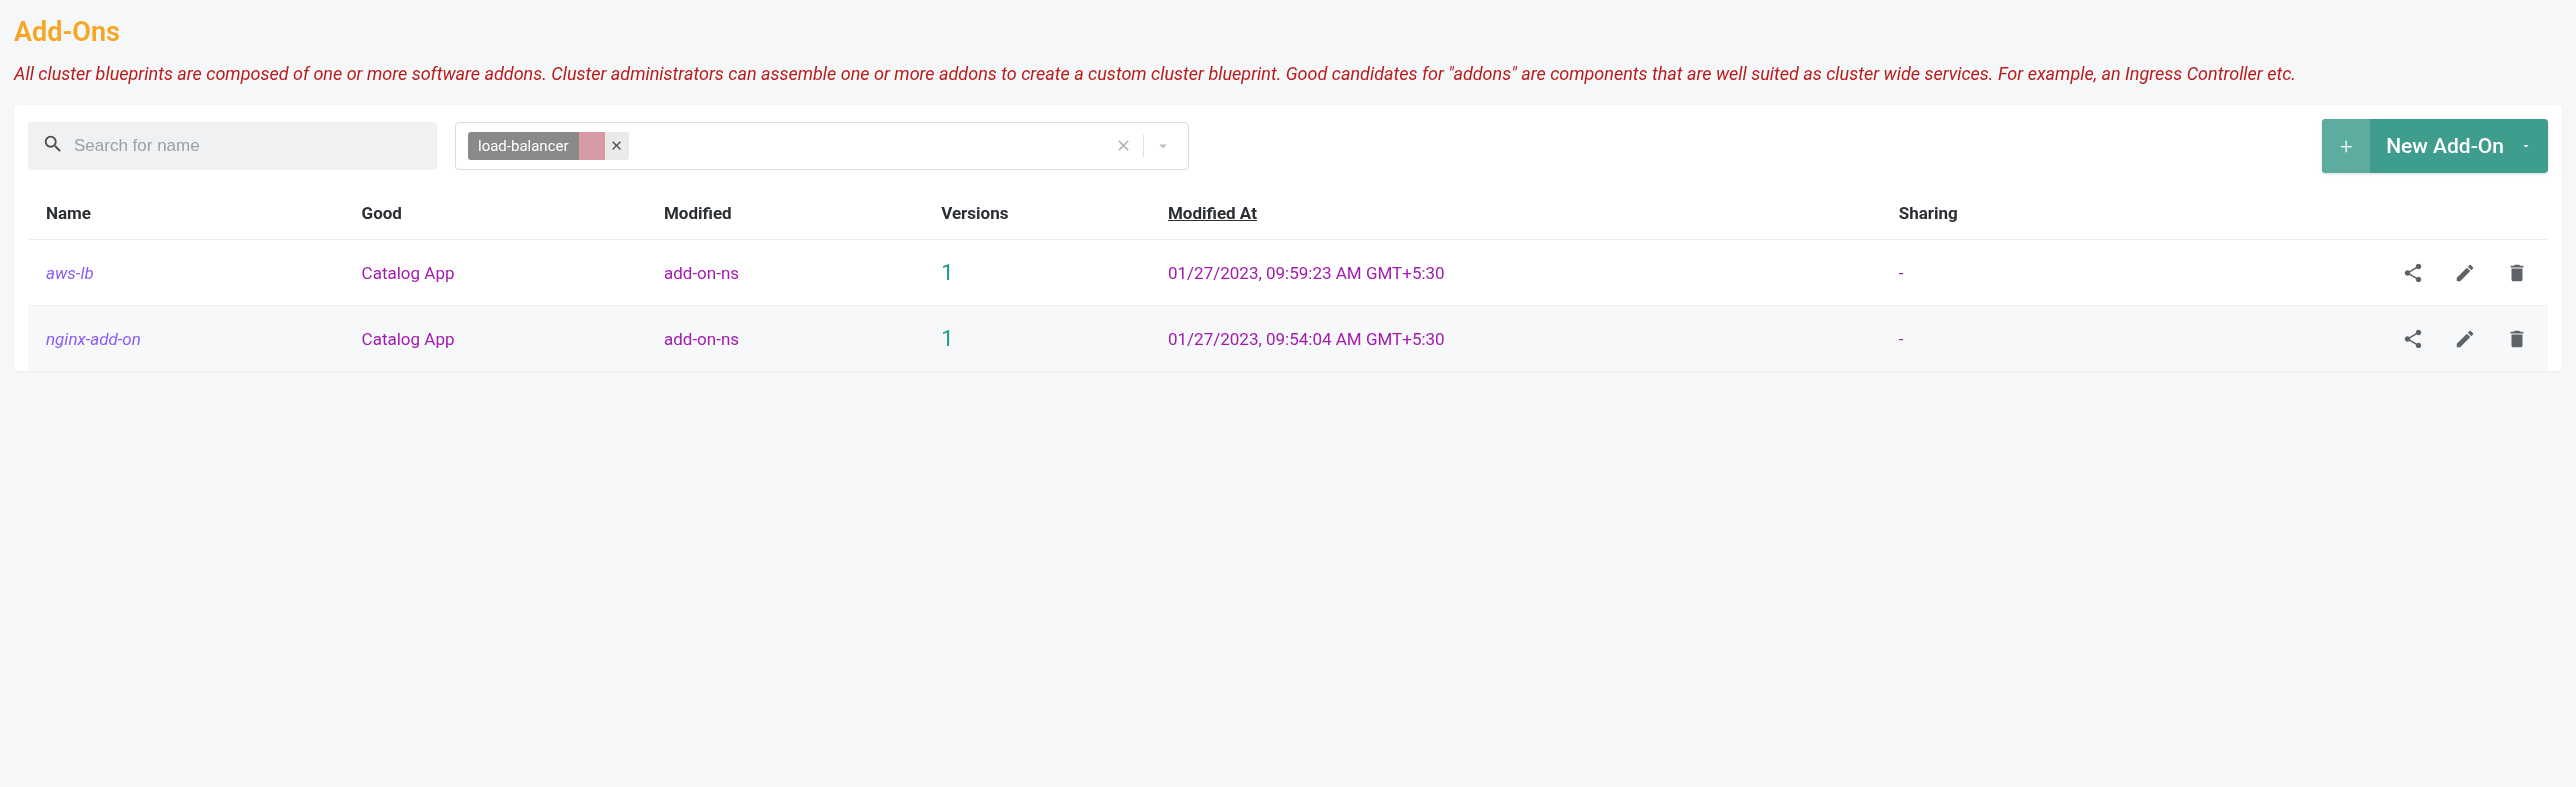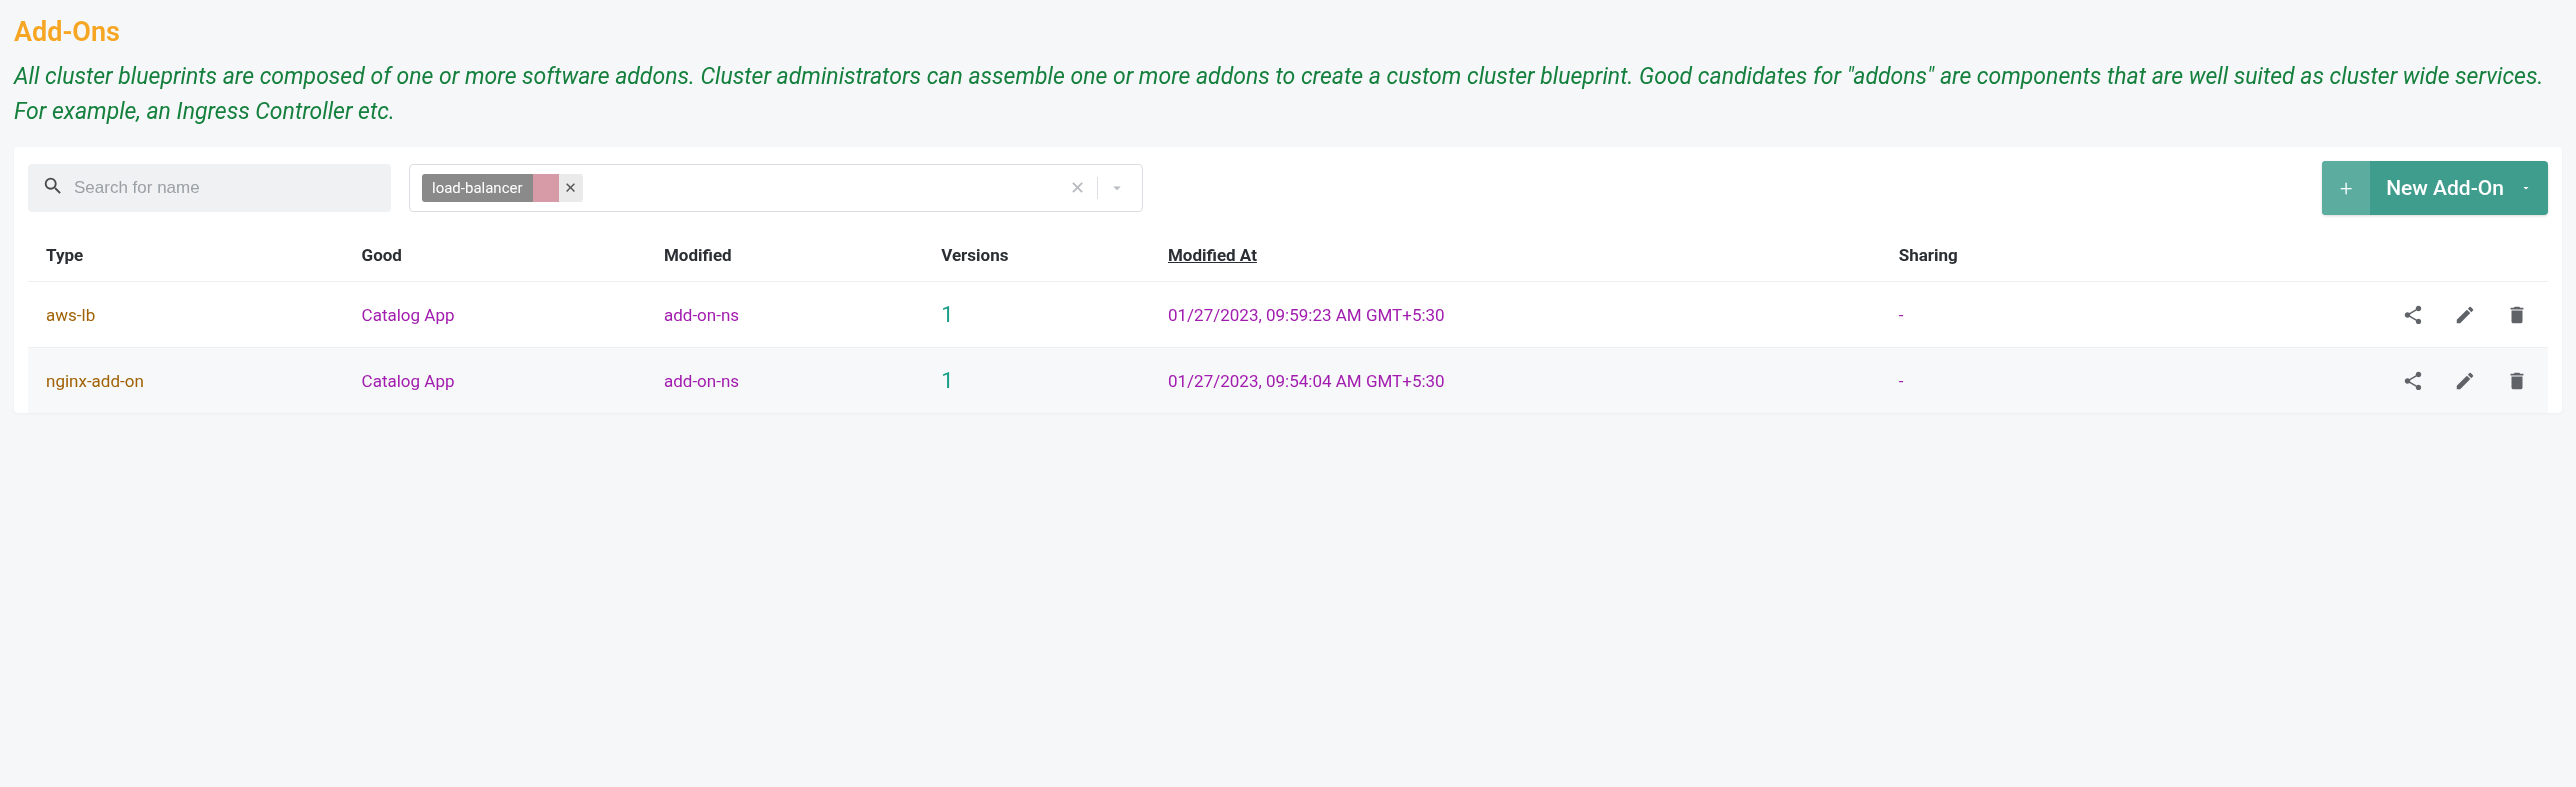--- a/index.html
+++ b/index.html
@@ -14,23 +14,23 @@
     padding: 10px 14px;
   }
   .page-title {
     color: #f6a623;
     font-size: 27px;
     font-weight: 600;
     margin-bottom: 12px;
     margin-top: 6px;
   }
   .page-desc {
-    color: #15803d;
+    color: #b91c1c;
     font-style: italic;
-    font-size: 23px;
+    font-size: 18px;
     line-height: 1.5;
     margin-bottom: 18px;
   }
   .card {
     background: #ffffff;
     border-radius: 4px;
     box-shadow: 0 1px 3px rgba(0,0,0,0.04);
     padding: 14px 14px 0 14px;
   }
   .toolbar {
@@ -38,21 +38,21 @@
     align-items: center;
     gap: 18px;
     padding-bottom: 14px;
   }
   .search-wrap {
     display: flex;
     align-items: center;
     background: #f0f1f3;
     border-radius: 4px;
     padding: 0 14px;
-    width: 363px;
+    width: 409px;
     height: 48px;
   }
   .search-wrap svg {
     width: 22px;
     height: 22px;
     fill: #4a4a4a;
     margin-right: 10px;
   }
   .search-input {
     border: none;
@@ -199,22 +199,23 @@
   .table td {
     font-size: 17px;
     padding: 20px 6px;
     border-top: 1px solid #eceef0;
     color: #a21caf;
   }
   .table tbody tr:last-child {
     background: #f7f8f9;
   }
   .table td.link {
-    color: #a16207;
-    cursor: pointer;
+    color: #8b5cf6;
+    cursor: pointer;
+    font-style: italic;
   }
   .table td.versions {
     color: #199e88;
     font-size: 22px;
     font-weight: 400;
   }
   .table th:first-child, .table td:first-child {
     padding-left: 18px;
   }
   .actions {
@@ -290,21 +291,21 @@
             <path d="M7 10l5 5 5-5z"></path>
           </svg>
       </span>
     </div>
 
   </div>
 
   <table class="table">
     <thead>
       <tr>
-        <th class="col-name">Type</th>
+        <th class="col-name">Name</th>
         <th class="col-type">Good</th>
         <th class="col-ns">Modified</th>
         <th class="col-ver">Versions</th>
         <th class="col-mod">Modified At</th>
         <th class="col-shar">Sharing</th>
         <th class="col-act"></th>
       </tr>
     </thead>
     <tbody id="table-body">
   <tr>

